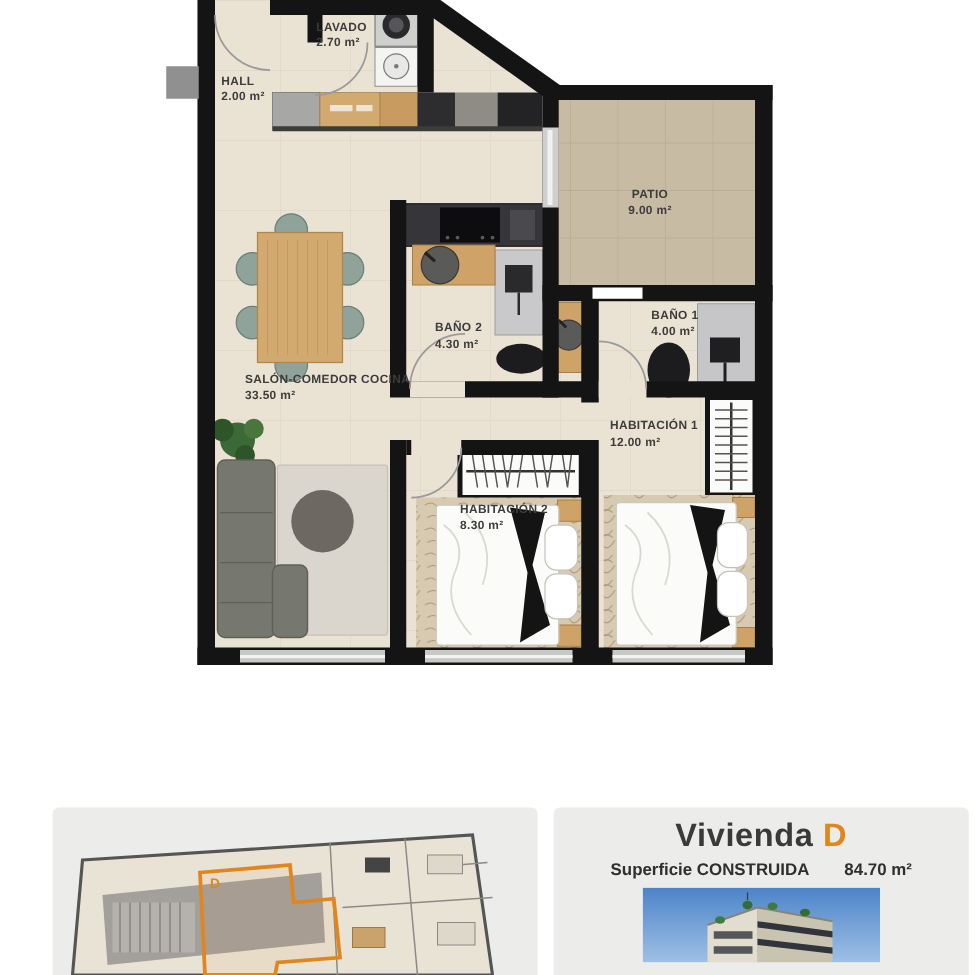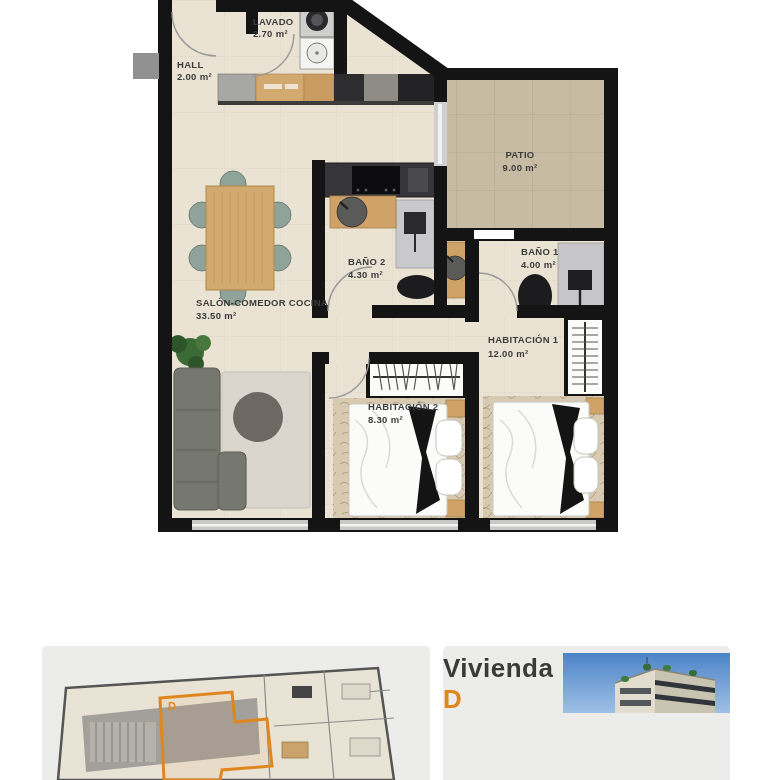--- a/index.html
+++ b/index.html
@@ -2,21 +2,21 @@
 <html><head>
 <meta charset="utf-8">
 <style>
   html,body{margin:0;padding:0;background:#ffffff;}
   body{width:780px;height:780px;overflow:hidden;font-family:"Liberation Sans",sans-serif;}
   .page{position:relative;width:780px;height:780px;background:#fff;}
   .plan-area{position:absolute;top:0;left:0;width:780px;height:646px;}
   .footer{position:absolute;top:646px;left:0;width:780px;height:134px;}
   .card{position:absolute;top:0;background:#ececea;border-radius:5px 5px 0 0;}
   .card-left{left:42px;width:388px;height:134px;overflow:hidden;}
-  .card-right{left:443px;width:287px;height:134px;display:flex;overflow:hidden;}
+  .card-right{left:443px;width:332px;height:134px;display:flex;flex-direction:column;align-items:center;overflow:hidden;}
   .unit-title{margin-top:7px;font-size:26px;font-weight:bold;color:#3a3a3a;letter-spacing:.5px;}
   .unit-title .d{color:#e0861f;}
   .surface-row{margin-top:4px;display:flex;gap:28px;font-size:13.5px;font-weight:bold;color:#2f2f2f;}
   .photo{margin-top:7px;width:190px;height:60px;overflow:hidden;}
   .plan-label{font-family:"Liberation Sans",sans-serif;font-weight:bold;font-size:9.5px;fill:#3c3c3c;letter-spacing:.3px;}
   .arc{fill:none;stroke:#9a9a9a;stroke-width:1.4;}
   svg text{user-select:none;}
 </style>
 </head>
 <body>
@@ -243,20 +243,24 @@
         <rect x="250" y="40" width="20" height="12" fill="#444"></rect>
         <polygon points="118,52 190,46 193,76 225,73 230,120 180,124 178,134 122,134" fill="rgba(224,134,31,0.07)" stroke="#e0861f" stroke-width="3"></polygon>
         <text x="126" y="64" font-size="11" font-weight="bold" fill="#e0861f" font-family="Liberation Sans, sans-serif">D</text>
       </svg>
     </div>
 
     <div class="card card-right">
       <div class="unit-title">
         <span>Vivienda</span>
         <span class="d">D</span>
+      </div>
+      <div class="surface-row">
+        <span>Superficie CONSTRUIDA</span>
+        <span>84.70 m²</span>
       </div>
       <div class="photo">
         <svg width="190" height="60" viewBox="0 0 190 60">
           <defs>
             <linearGradient id="sky" x1="0" y1="0" x2="0" y2="1">
               <stop offset="0" stop-color="#4c84c8"></stop>
                 <stop offset="1" stop-color="#9fc0e6"></stop>
             </linearGradient>
           </defs>
           <rect width="190" height="60" fill="url(#sky)"></rect>

